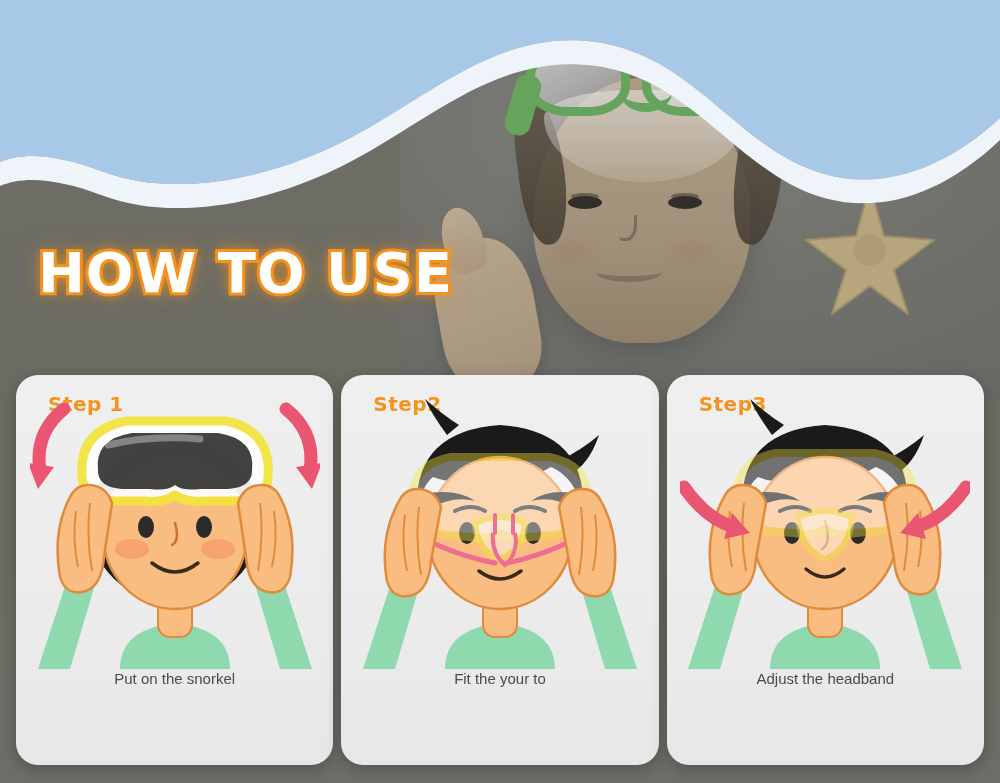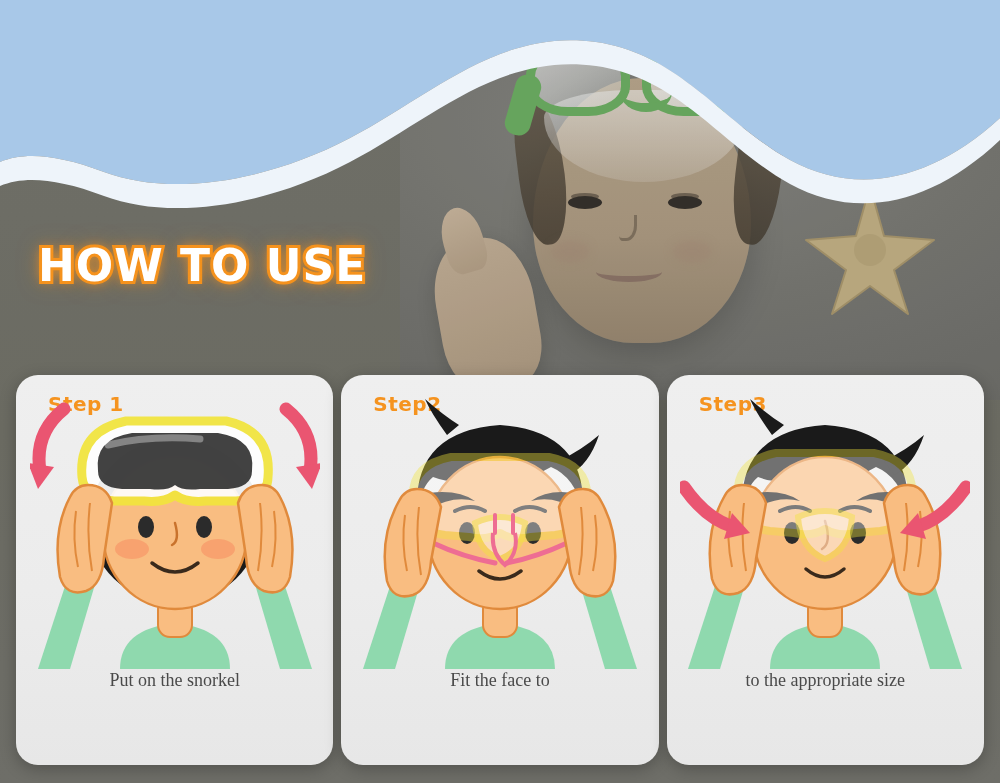--- a/index.html
+++ b/index.html
@@ -111,21 +111,21 @@
   
   .starfish { position:absolute; left:400px; top:178px; width:140px; height:140px; }
 
   
   .wave { position:absolute; left:0; top:0; width:1000px; height:260px; }
 
   
   .title {
     position:absolute; left:38px; top:240px;
     font-family:"DejaVu Sans", sans-serif;
-    font-size:44px; font-weight:700; letter-spacing:1px;
+    font-size:56px; font-weight:700; letter-spacing:1px;
     color:#ffffff;
     -webkit-text-stroke:6px #f5931f;
     paint-order:stroke fill;
     text-shadow:
       0 0 12px rgba(245,147,31,.95),
       0 0 22px rgba(245,147,31,.55);
   }
 
   
   .cards {
@@ -145,22 +145,22 @@
   .step-label {
     position:absolute; left:32px; top:17px;
     font-family:"DejaVu Sans", sans-serif;
     font-size:20px; font-weight:700; color:#f5931f;
     letter-spacing:.5px;
   }
   .illus { position:relative; height:278px; margin-top:16px; }
   .illus svg { position:absolute; left:50%; top:0; transform:translateX(-50%); }
   .caption {
     text-align:center;
-    font-family:Liberation Serif, serif;
-    font-size:18px; line-height:1.32; color:#4a4a4a;
+    font-family:Liberation Sans, sans-serif;
+    font-size:15px; line-height:1.32; color:#4a4a4a;
     padding:0 14px;
   }
   .caption .l2 { display:block; }
 </style>
 </head>
 <body>
 
 <div id="stage">
 
   <div class="bg-base"></div>
@@ -334,21 +334,21 @@
                      Q210 98 228 98 Q240 98 246 110 Z" fill="#f9bd81" stroke="#e08a3c" stroke-width="2.5"></path>
             <path d="M50 124 Q46 152 52 180" fill="none" stroke="#e08a3c" stroke-width="2"></path>
             <path d="M64 116 Q60 150 66 184" fill="none" stroke="#e08a3c" stroke-width="2"></path>
             <path d="M240 124 Q244 152 238 180" fill="none" stroke="#e08a3c" stroke-width="2"></path>
             <path d="M226 116 Q230 150 224 184" fill="none" stroke="#e08a3c" stroke-width="2"></path>
           </g>
         </svg>
       </div>
 
       <div class="caption">
-        <span>Fit the face to</span>
+        <span>Fit the your to</span>
       </div>
     </div>
 
     <div class="card">
       <div class="step-label">Step3</div>
 
       <div class="illus">
         <svg width="290" height="278" viewBox="0 0 290 278">
           <path d="M90 278 Q90 238 145 232 Q200 238 200 278 Z" fill="#8fd9ae"></path>
           <path d="M8 278 L38 186 Q52 176 66 190 L40 278 Z" fill="#8fd9ae"></path>
@@ -392,18 +392,18 @@
             <path d="M70 142 L44 148 L52 122 Z"></path>
           </g>
           <g fill="#ea5571">
             <path d="M286 96 Q264 128 236 136" fill="none" stroke="#ea5571" stroke-width="13" stroke-linecap="round"></path>
             <path d="M220 142 L246 148 L238 122 Z"></path>
           </g>
         </svg>
       </div>
 
       <div class="caption">
-        <span class="l2">to the appropriate size</span>
+        <span>Adjust the headband</span>
       </div>
     </div>
 
   </div>
 </div>
 
 </body></html>

